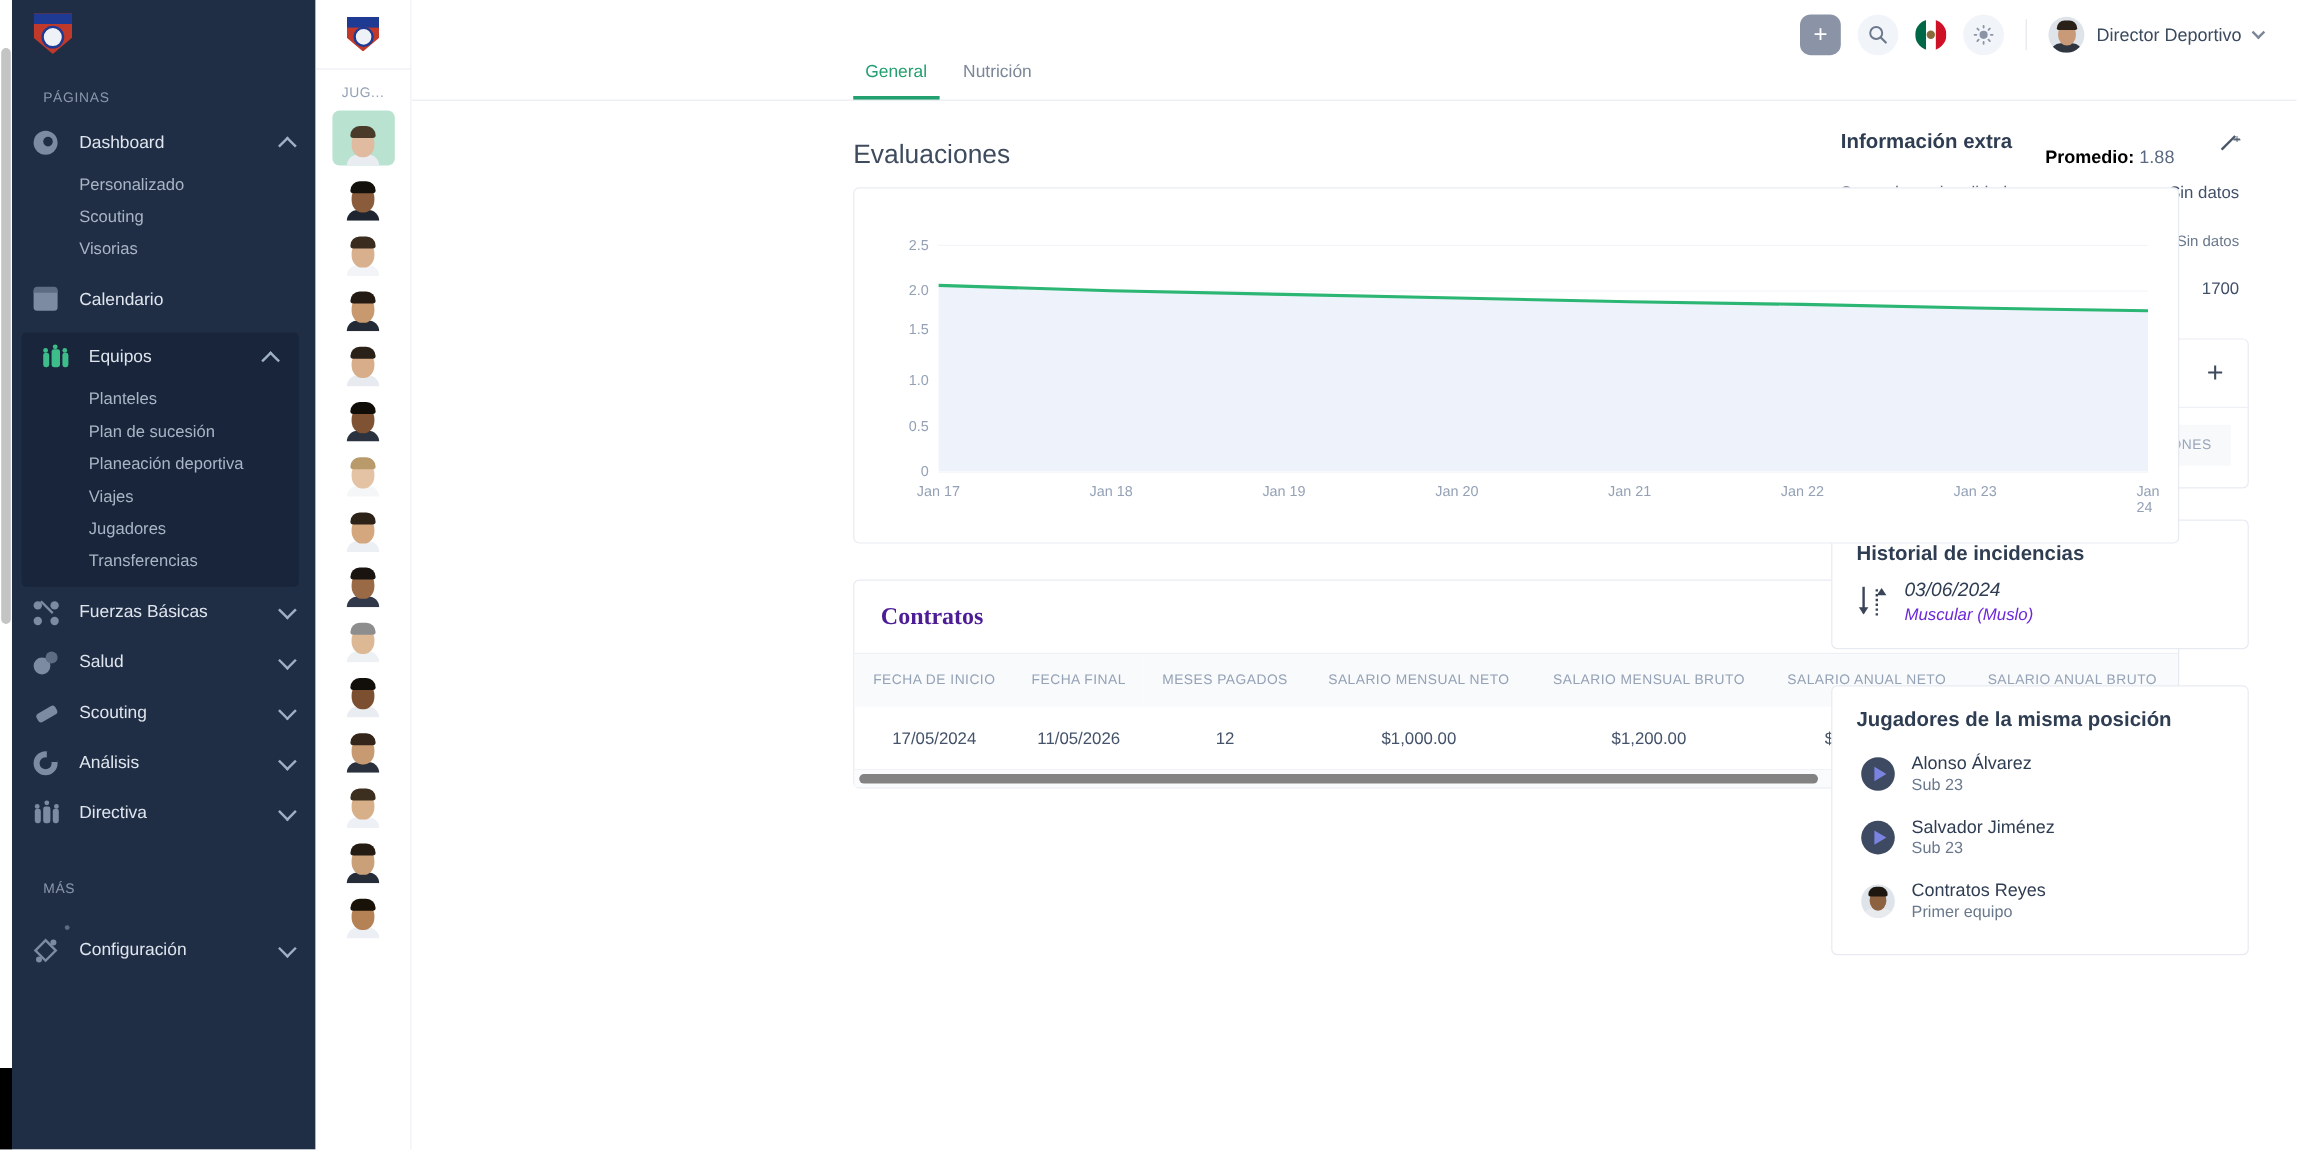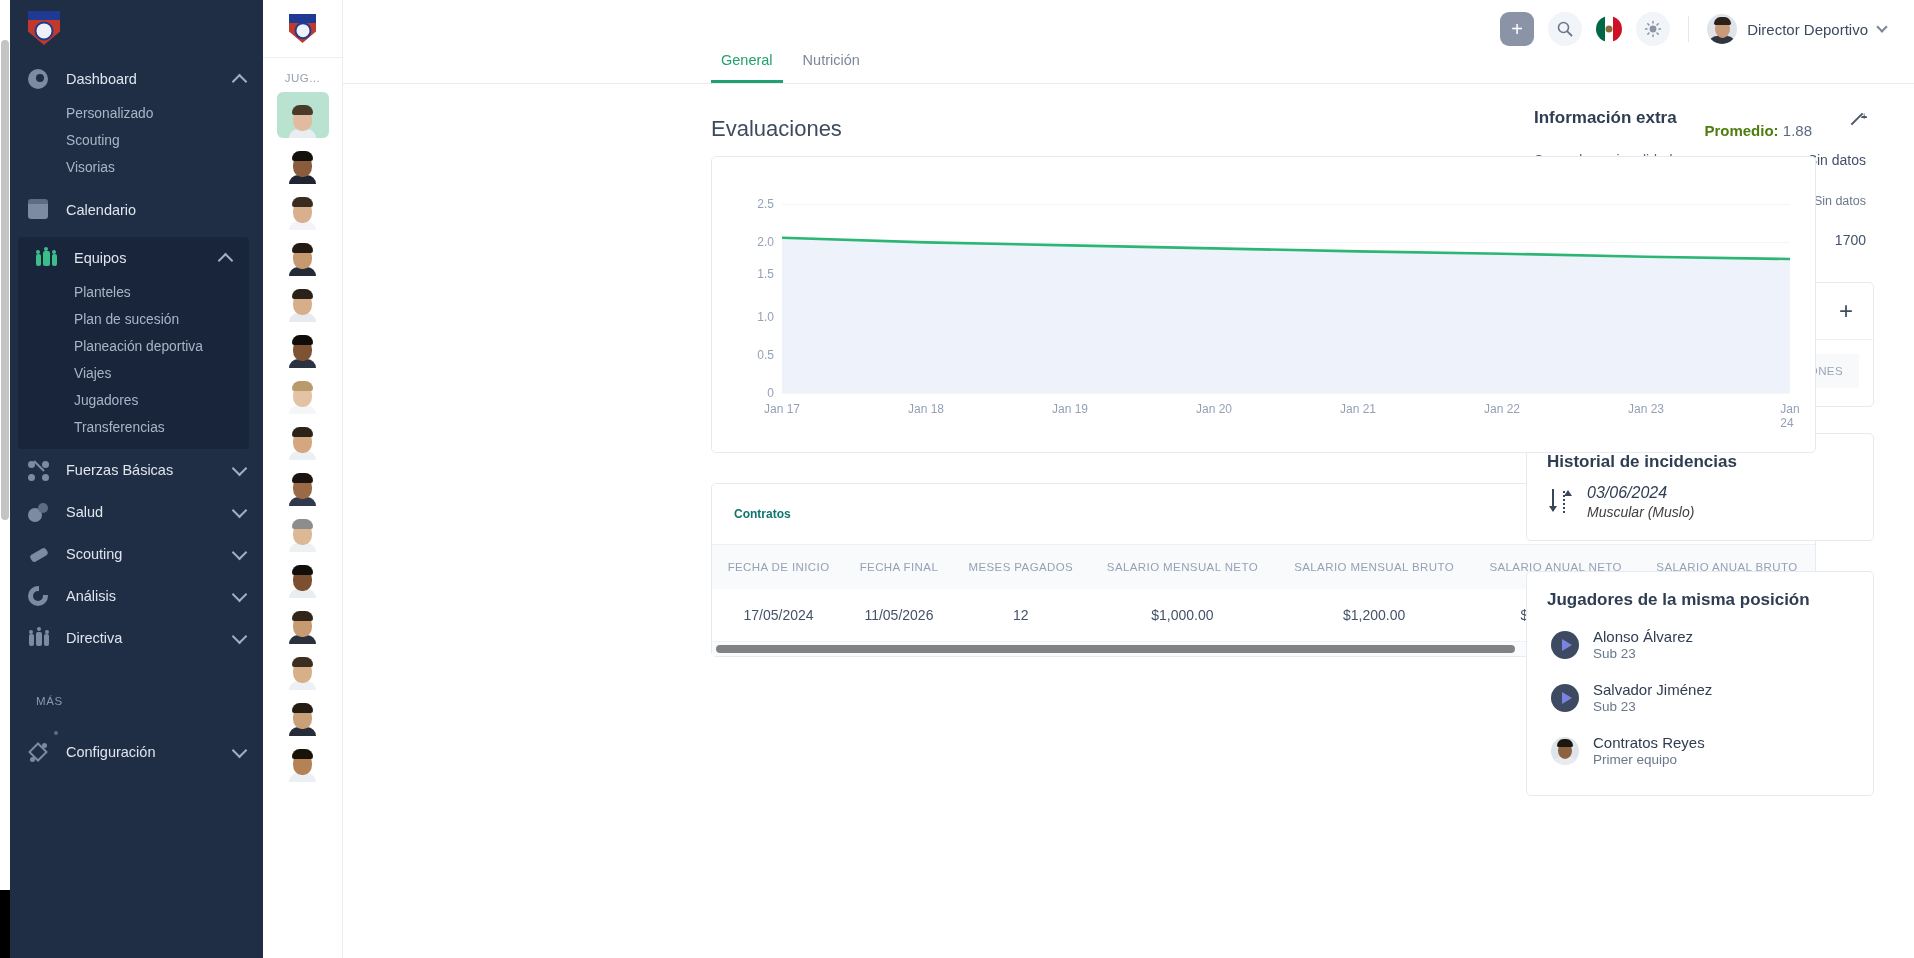--- a/index.html
+++ b/index.html
@@ -155,34 +155,34 @@
   .tab { font-size: 14.5px; color: #7b8798; padding: 6px 10px 12px; cursor:pointer; }
   .tab.active { color: #23a06f; border-bottom: 3px solid #23a06f; }
 
   .body-area { display:flex; gap: 0; padding: 0 0 0 0; height: 900px; }
   .col-left { width: 1173px; padding: 24px 0 0 368px; }
   .col-right { width: 380px; padding-top: 24px; }
 
   .sec-head { display:flex; align-items:baseline; justify-content:space-between; padding: 8px 4px 14px 0; width: 1105px;}
   .sec-title { font-size: 22px; color: #3e4b5e; }
   .prom { font-size: 15px; color: #5b6a80; }
-  .prom b { color: #4d7c0f; }
+  .prom b { color: #000000; }
 
   .card { background:#fff; border:1px solid #e7ebf1; border-radius: 5px; }
   .chart-card { width: 1105px; height: 297px; padding: 14px 0 0 0; position:relative; }
   .chart-inner { position:relative; width: 1070px; height: 260px; margin-left: 16px;}
   .yl { position:absolute; right: 100%; transform: translate(0,-50%); margin-right: 8px;
         font-size: 12px; color:#94a1b5; white-space:nowrap;}
   .plot { position:absolute; left: 54px; top: 10px; right: 8px; bottom: 38px; }
   .grid-line{ position:absolute; left:0; right:0; height:1px; background:#f3f5f9;}
   .xl { position:absolute; top: 100%; margin-top: 9px; transform: translateX(-50%); font-size:12px; color:#94a1b5;}
 
   .contratos-card { width: 1105px; margin-top: 30px; }
   .cc-head { display:flex; align-items:center; justify-content:space-between; padding: 18px 22px; border-bottom:1px solid #edf0f4;}
-  .cc-title { font-size: 12px; font-weight: bold; color:#0f766e; }
+  .cc-title { font-size: 20px; font-weight: bold; color:#4c1d95;font-family:Liberation Serif, serif; }
   .plus-lg { font-size: 24px; color:#3e4b5e; cursor:pointer; line-height:1;}
   table { width: 100%; border-collapse: collapse; }
   thead th {
     background:#f8fafc; color:#95a2b6; font-size:11.5px; letter-spacing:.4px;
     padding: 16px 10px; font-weight: normal; text-transform: uppercase;
   }
   tbody td { text-align:center; color:#44526a; font-size:14px; padding: 18px 10px; border-bottom:1px solid #eef1f5;}
   .hscroll-track { height: 14px; background:#fafbfc; padding: 3px 4px; }
   .hscroll-thumb { height: 8px; width: 73%; background:#828282; border-radius: 5px; }
 
@@ -203,21 +203,21 @@
   .arch-sub { background:#f7f9fb; display:flex; justify-content:space-between; padding: 11px 16px; margin: 14px 14px 18px;}
   .arch-sub span { font-size:11.5px; color:#9aa6ba; letter-spacing:.4px;}
 
   .hist-item { display:flex; align-items:center; gap:14px; padding: 12px 4px 2px; font-style: italic; }
   .updown { width:22px;height:30px;position:relative;flex:0 0 22px;}
   .updown .d{position:absolute;left:1px;top:2px;width:2px;height:22px;background:#3a4559;}
   .updown .d:after{content:"";position:absolute;left:-3px;bottom:-1px;border-left:4px solid transparent;border-right:4px solid transparent;border-top:6px solid #3a4559;}
   .updown .u{position:absolute;left:12px;top:4px;width:2px;height:22px;background:#3a4559;border-left:2px dotted #3a4559;background:transparent;border-right:0;}
   .updown .u:before{content:"";position:absolute;left:-1px;top:-1px;border-left:4px solid transparent;border-right:4px solid transparent;border-bottom:6px solid #3a4559;}
   .hist-date { font-size:16px; color:#2f3d52; }
-  .hist-sub { font-size:14px; color:#404040; margin-top:2px;}
+  .hist-sub { font-size:14px; color:#6d28d9; margin-top:2px;}
 
   .pl-item { display:flex; align-items:center; gap: 14px; padding: 10px 4px; }
   .pl-av { width:28px;height:28px;border-radius:50%; background:#3e4a61; display:flex;align-items:center;justify-content:center; flex:0 0 28px;}
   .tri { width:0;height:0;border-left:10px solid #7b83e0;border-top:6px solid transparent;border-bottom:6px solid transparent; margin-left:3px;}
   .pl-av.photo { background:#dfe4ea; overflow:hidden; position:relative;}
   .pl-av.photo .head{position:absolute;left:7px;top:5px;width:14px;height:17px;border-radius:50%;background:#8d6241;}
   .pl-av.photo .hair{position:absolute;left:6px;top:2px;width:16px;height:8px;border-radius:9px 9px 2px 2px;background:#1d1710;}
   .pl-av.photo .body{position:absolute;left:1px;bottom:0;width:26px;height:8px;border-radius:9px 9px 0 0;background:#e8eaee;}
   .pl-name { font-size:15px; color:#2f3d52; }
   .pl-sub { font-size:13.5px; color:#6a788c; margin-top:1px;}
@@ -232,20 +232,21 @@
       <div class="sb-thumb"></div>
     </div>
     <div class="sb-black"></div>
 
     <div class="logo-wrap">
       <div class="club-logo">
           <div class="shield"></div>
         </div>
     </div>
 
+    <div class="sb-section">PÁGINAS</div>
 
     <div class="sb-group">
       <div class="sb-item">
         <span class="ico">
             <span class="g-circle"></span>
           </span>
         <span class="lbl">Dashboard</span>
         <span class="chev up"></span>
       </div>
       <span class="sb-sub">Personalizado</span>

